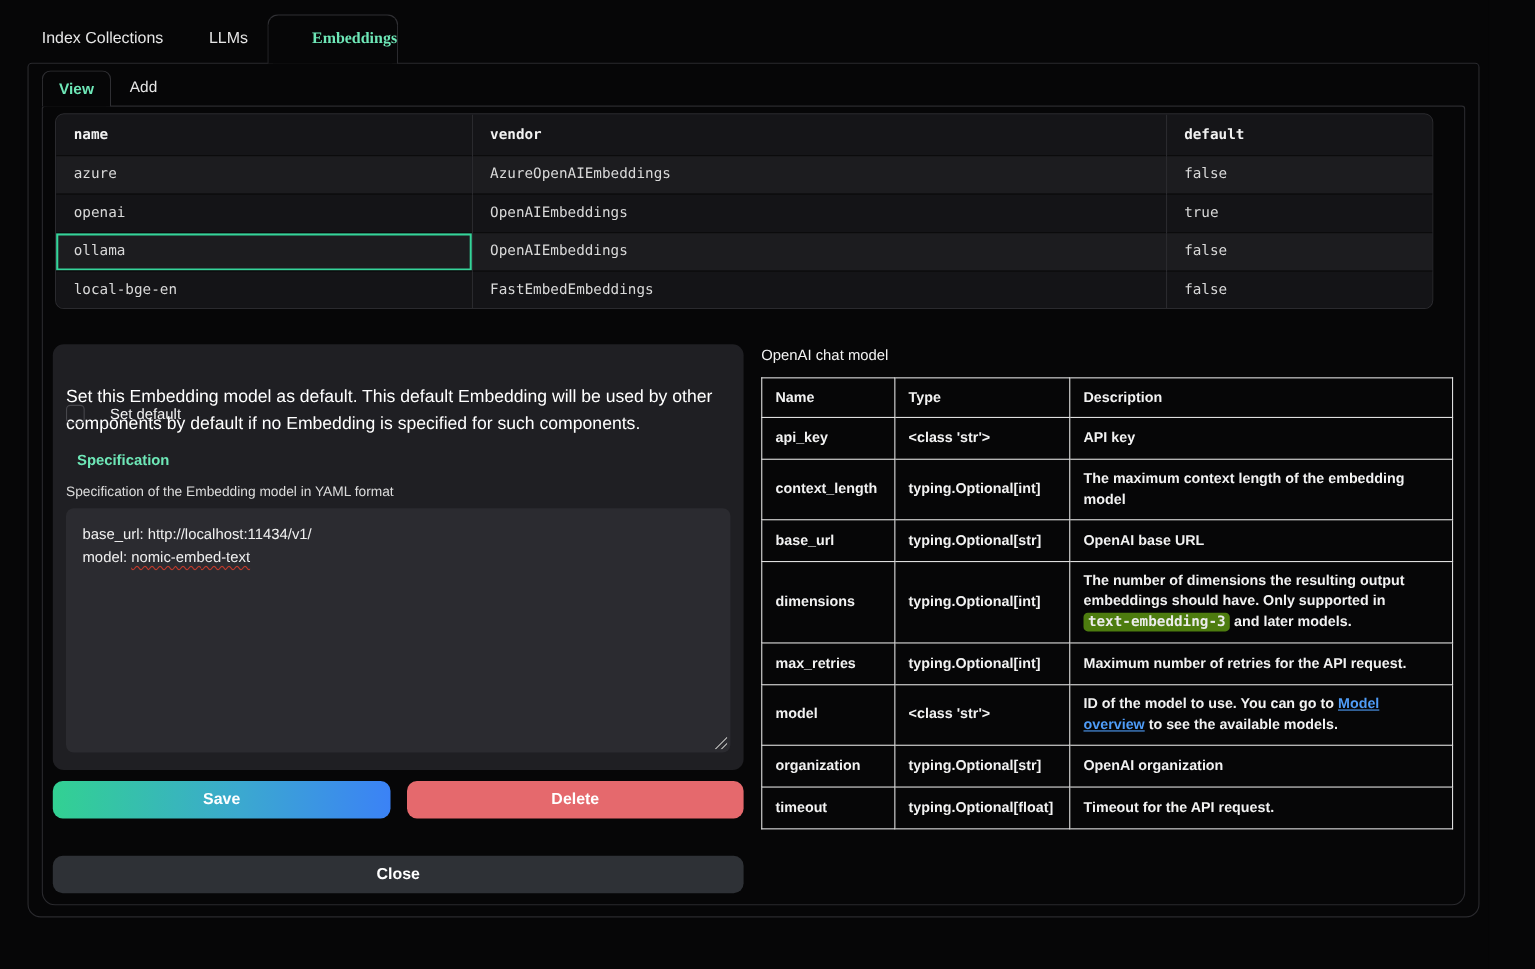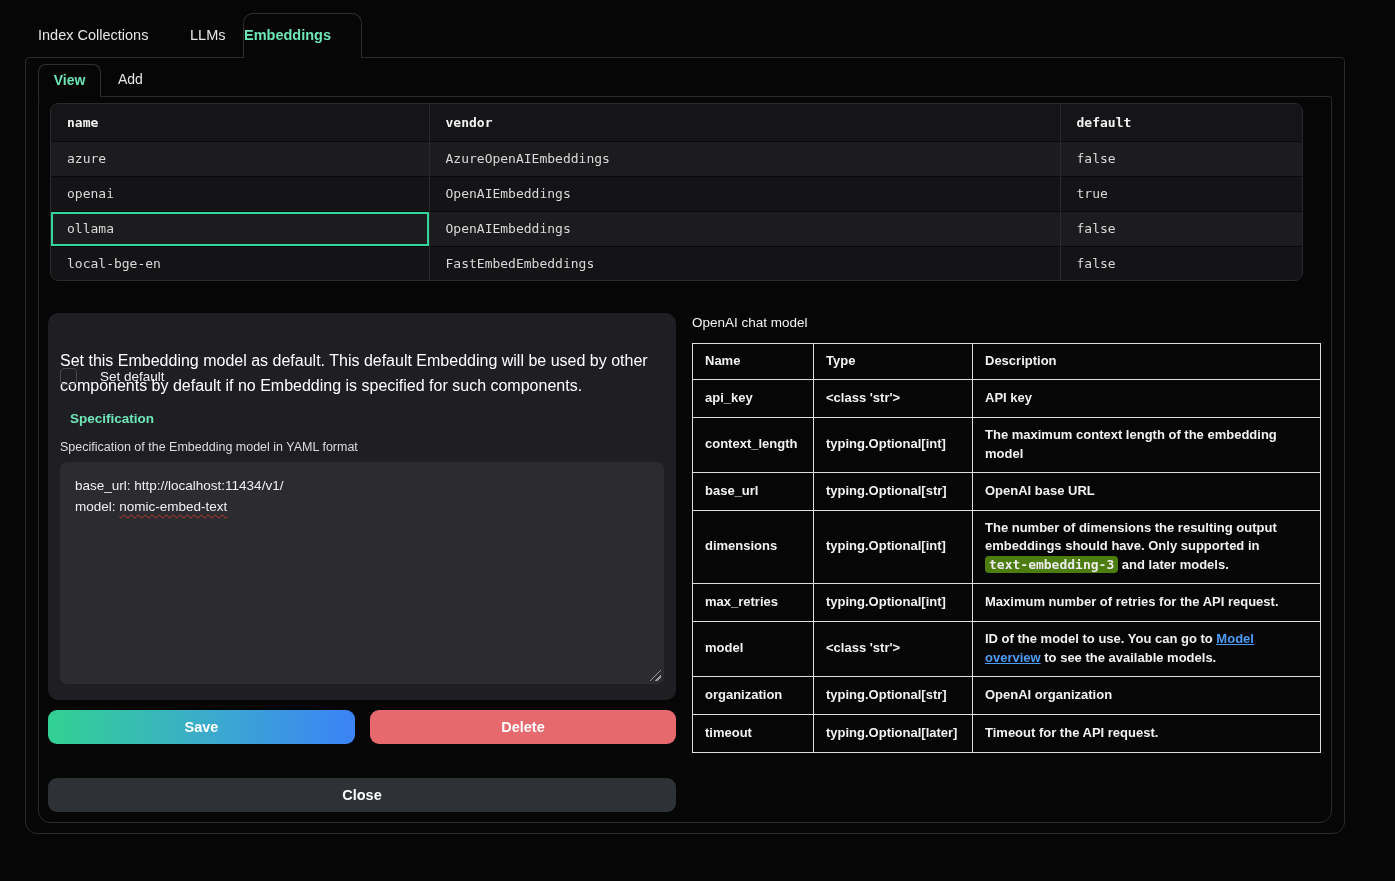--- a/index.html
+++ b/index.html
@@ -2,23 +2,23 @@
 <html><head>
 <meta charset="utf-8">
 <style>
   * { margin:0; padding:0; box-sizing:border-box; }
   html,body { background:#060607; }
   body { font-family:"Liberation Sans", sans-serif; color:#e8e8e8; }
   .stage { position:relative; width:1353px; height:881px; background:#060607; overflow:hidden; }
 
   
   .top-tab { position:absolute; top:13px; height:44px; line-height:44px; font-size:14.5px; color:#e6e6e6; cursor:default; }
-  .top-tab.boxed { top:13px; height:45px; line-height:43px; text-align:left; width:119px;
+  .top-tab.boxed { top:13px; height:45px; line-height:43px; text-align:right; width:119px;
     border:1px solid #2f2f33; border-bottom:none; border-radius:10px 10px 0 0;
-    background:#060607; z-index:3; color:#6ee7b7; font-weight:bold; }
+    background:#060607; z-index:3; color:#6ee7b7; font-weight:bold;font-family:Liberation Serif, serif; }
 
   
   .outer-panel { position:absolute; left:25px; top:57px; width:1320px; height:777px;
     border:1px solid #2a2a2e; border-radius:4px 4px 12px 12px; }
   .inner-panel { position:absolute; left:38px; top:96px; width:1294px; height:727px;
     border:1px solid #2a2a2e; border-radius:3px 3px 12px 12px; }
 
   .sub-tab { position:absolute; font-size:14px; z-index:3; }
   .sub-tab.view { left:38px; top:64px; width:63px; height:33px; line-height:31px; text-align:center;
     border:1px solid #2f2f33; border-bottom:none; border-radius:8px 8px 0 0;
@@ -201,19 +201,19 @@
         <td>&lt;class 'str'&gt;</td>
         <td class="h2"><span>ID of the model to use. You can go to </span><a class="doc-link">Model overview</a><span> to see the available models.</span></td>
       </tr>
       <tr>
         <td>organization</td>
         <td>typing.Optional[str]</td>
         <td>OpenAI organization</td>
       </tr>
       <tr>
         <td>timeout</td>
-        <td>typing.Optional[later]</td>
+        <td>typing.Optional[float]</td>
         <td>Timeout for the API request.</td>
       </tr>
     </tbody>
   </table>
 
 </div>
 
 </body></html>

